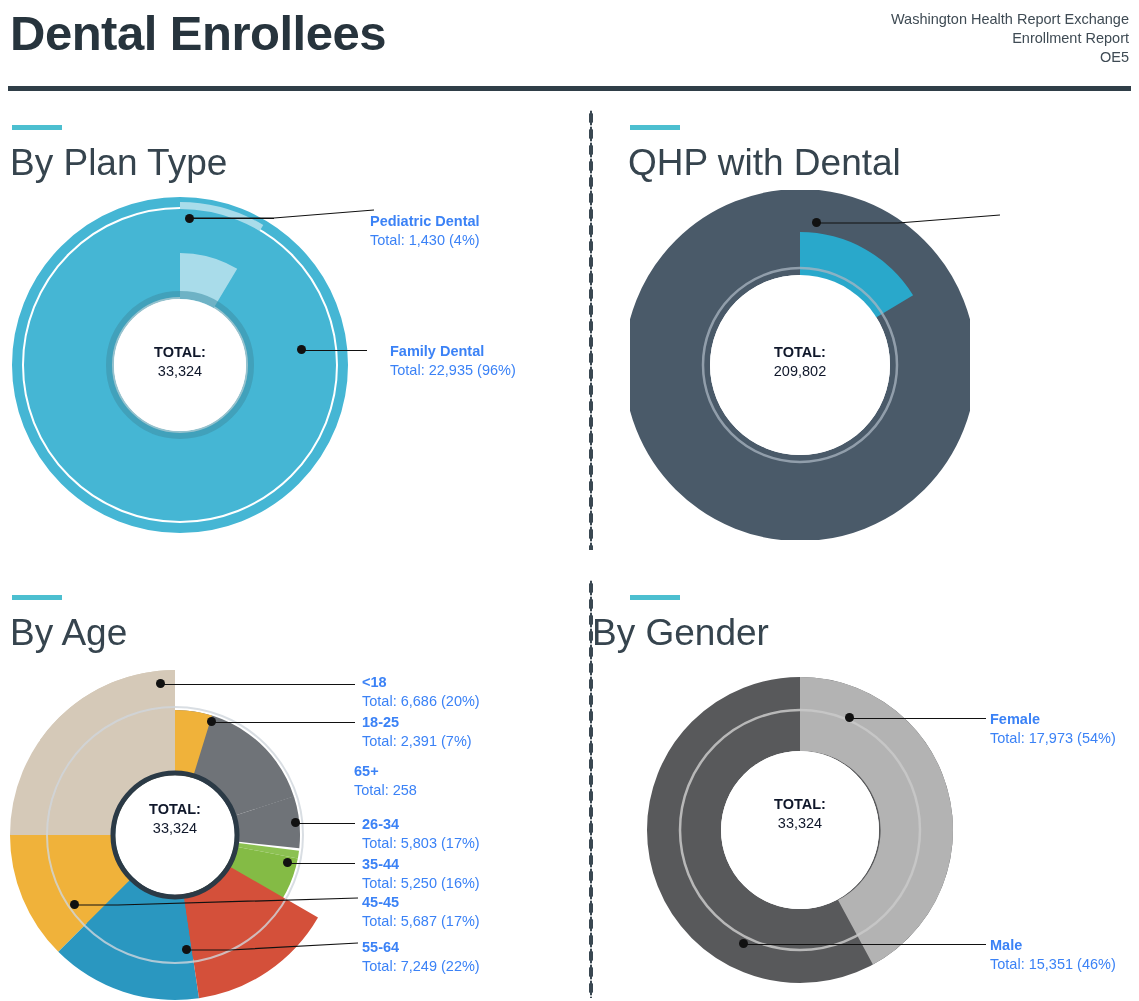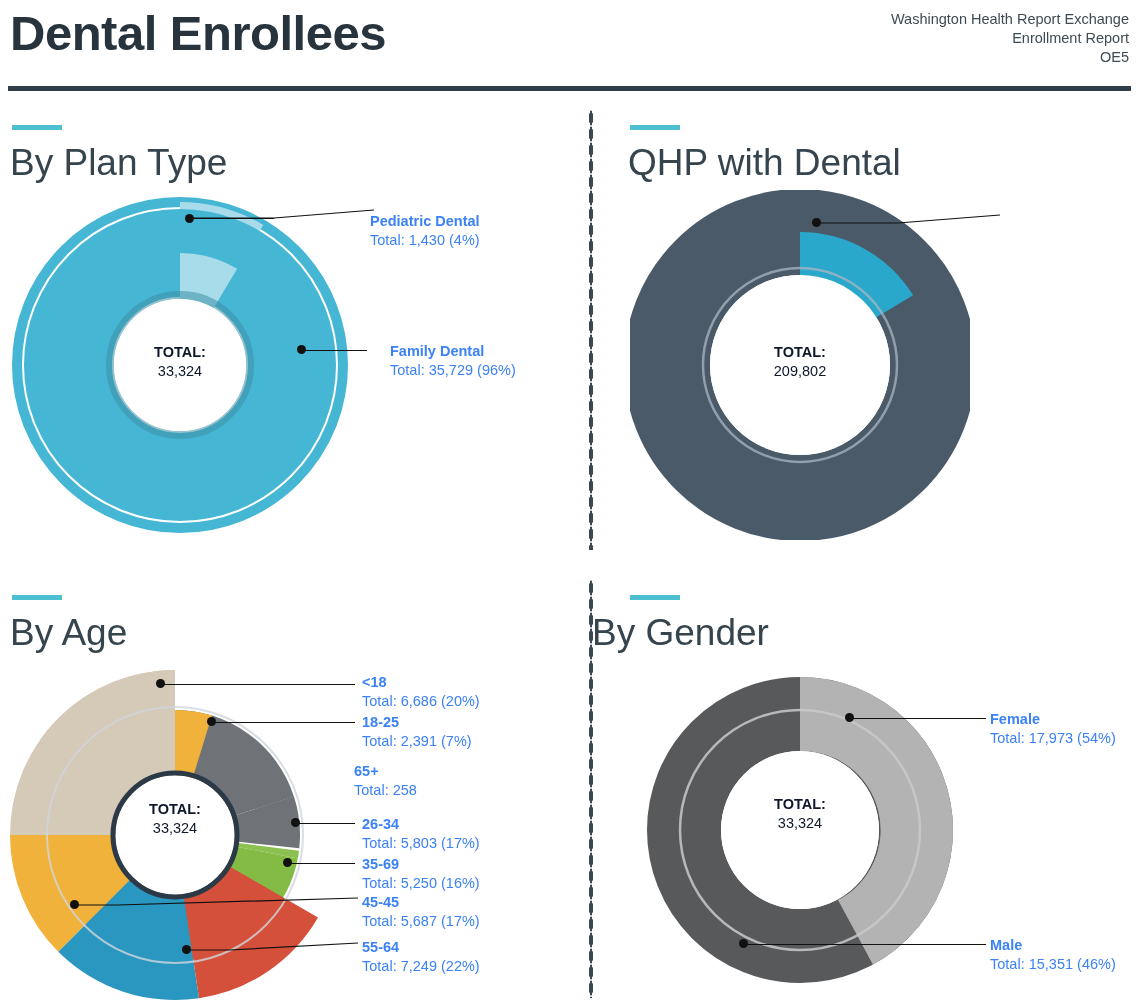--- a/index.html
+++ b/index.html
@@ -109,21 +109,21 @@
   </svg>
   <div class="callout" style="left:370px;top:212px;">
     <div class="ttl">Pediatric Dental</div>
     <div>Total: 1,430 (4%)</div>
   </div>
 
   <div class="dot" style="left:297px;top:345px;"></div>
   <div class="leader" style="left:305px;top:350px;width:62px;"></div>
   <div class="callout" style="left:370px;top:342px;margin-left:20px;">
     <div class="ttl">Family Dental</div>
-    <div>Total: 35,729 (96%)</div>
+    <div>Total: 22,935 (96%)</div>
   </div>
 
   <div class="panel-tick" style="left:630px;top:125px;"></div>
   <div class="panel-title" style="left:628px;top:142px;">QHP with Dental</div>
 
   <div class="donut-wrap" style="left:630px;top:190px;">
     <svg width="340" height="350" viewBox="0 0 340 350">
       <circle cx="170" cy="175" r="133" fill="none" stroke="#4a5a69" stroke-width="86"></circle>
 
       <path d="M170 42 A133 133 0 0 1 283.1 105.2 L209.0 149.7 A46 46 0 0 0 170 128 Z" fill="#29a8cb"></path>
@@ -203,21 +203,21 @@
   <div class="dot" style="left:291px;top:818px;"></div>
   <div class="leader" style="left:299px;top:823px;width:56px;"></div>
   <div class="callout" style="left:362px;top:815px;">
     <div class="ttl">26-34</div>
     <div>Total: 5,803 (17%)</div>
   </div>
 
   <div class="dot" style="left:283px;top:858px;"></div>
   <div class="leader" style="left:291px;top:863px;width:64px;"></div>
   <div class="callout" style="left:362px;top:855px;">
-    <div class="ttl">35-69</div>
+    <div class="ttl">35-44</div>
     <div>Total: 5,250 (16%)</div>
   </div>
 
   <div class="dot" style="left:70px;top:900px;"></div>
   <svg style="position:absolute;left:78px;top:888px;" width="280" height="22">
     <polyline points="0,17 40,17 280,10" fill="none" stroke="#111" stroke-width="1.2"></polyline>
   </svg>
   <div class="callout" style="left:362px;top:893px;">
     <div class="ttl">45-45</div>
     <div>Total: 5,687 (17%)</div>

